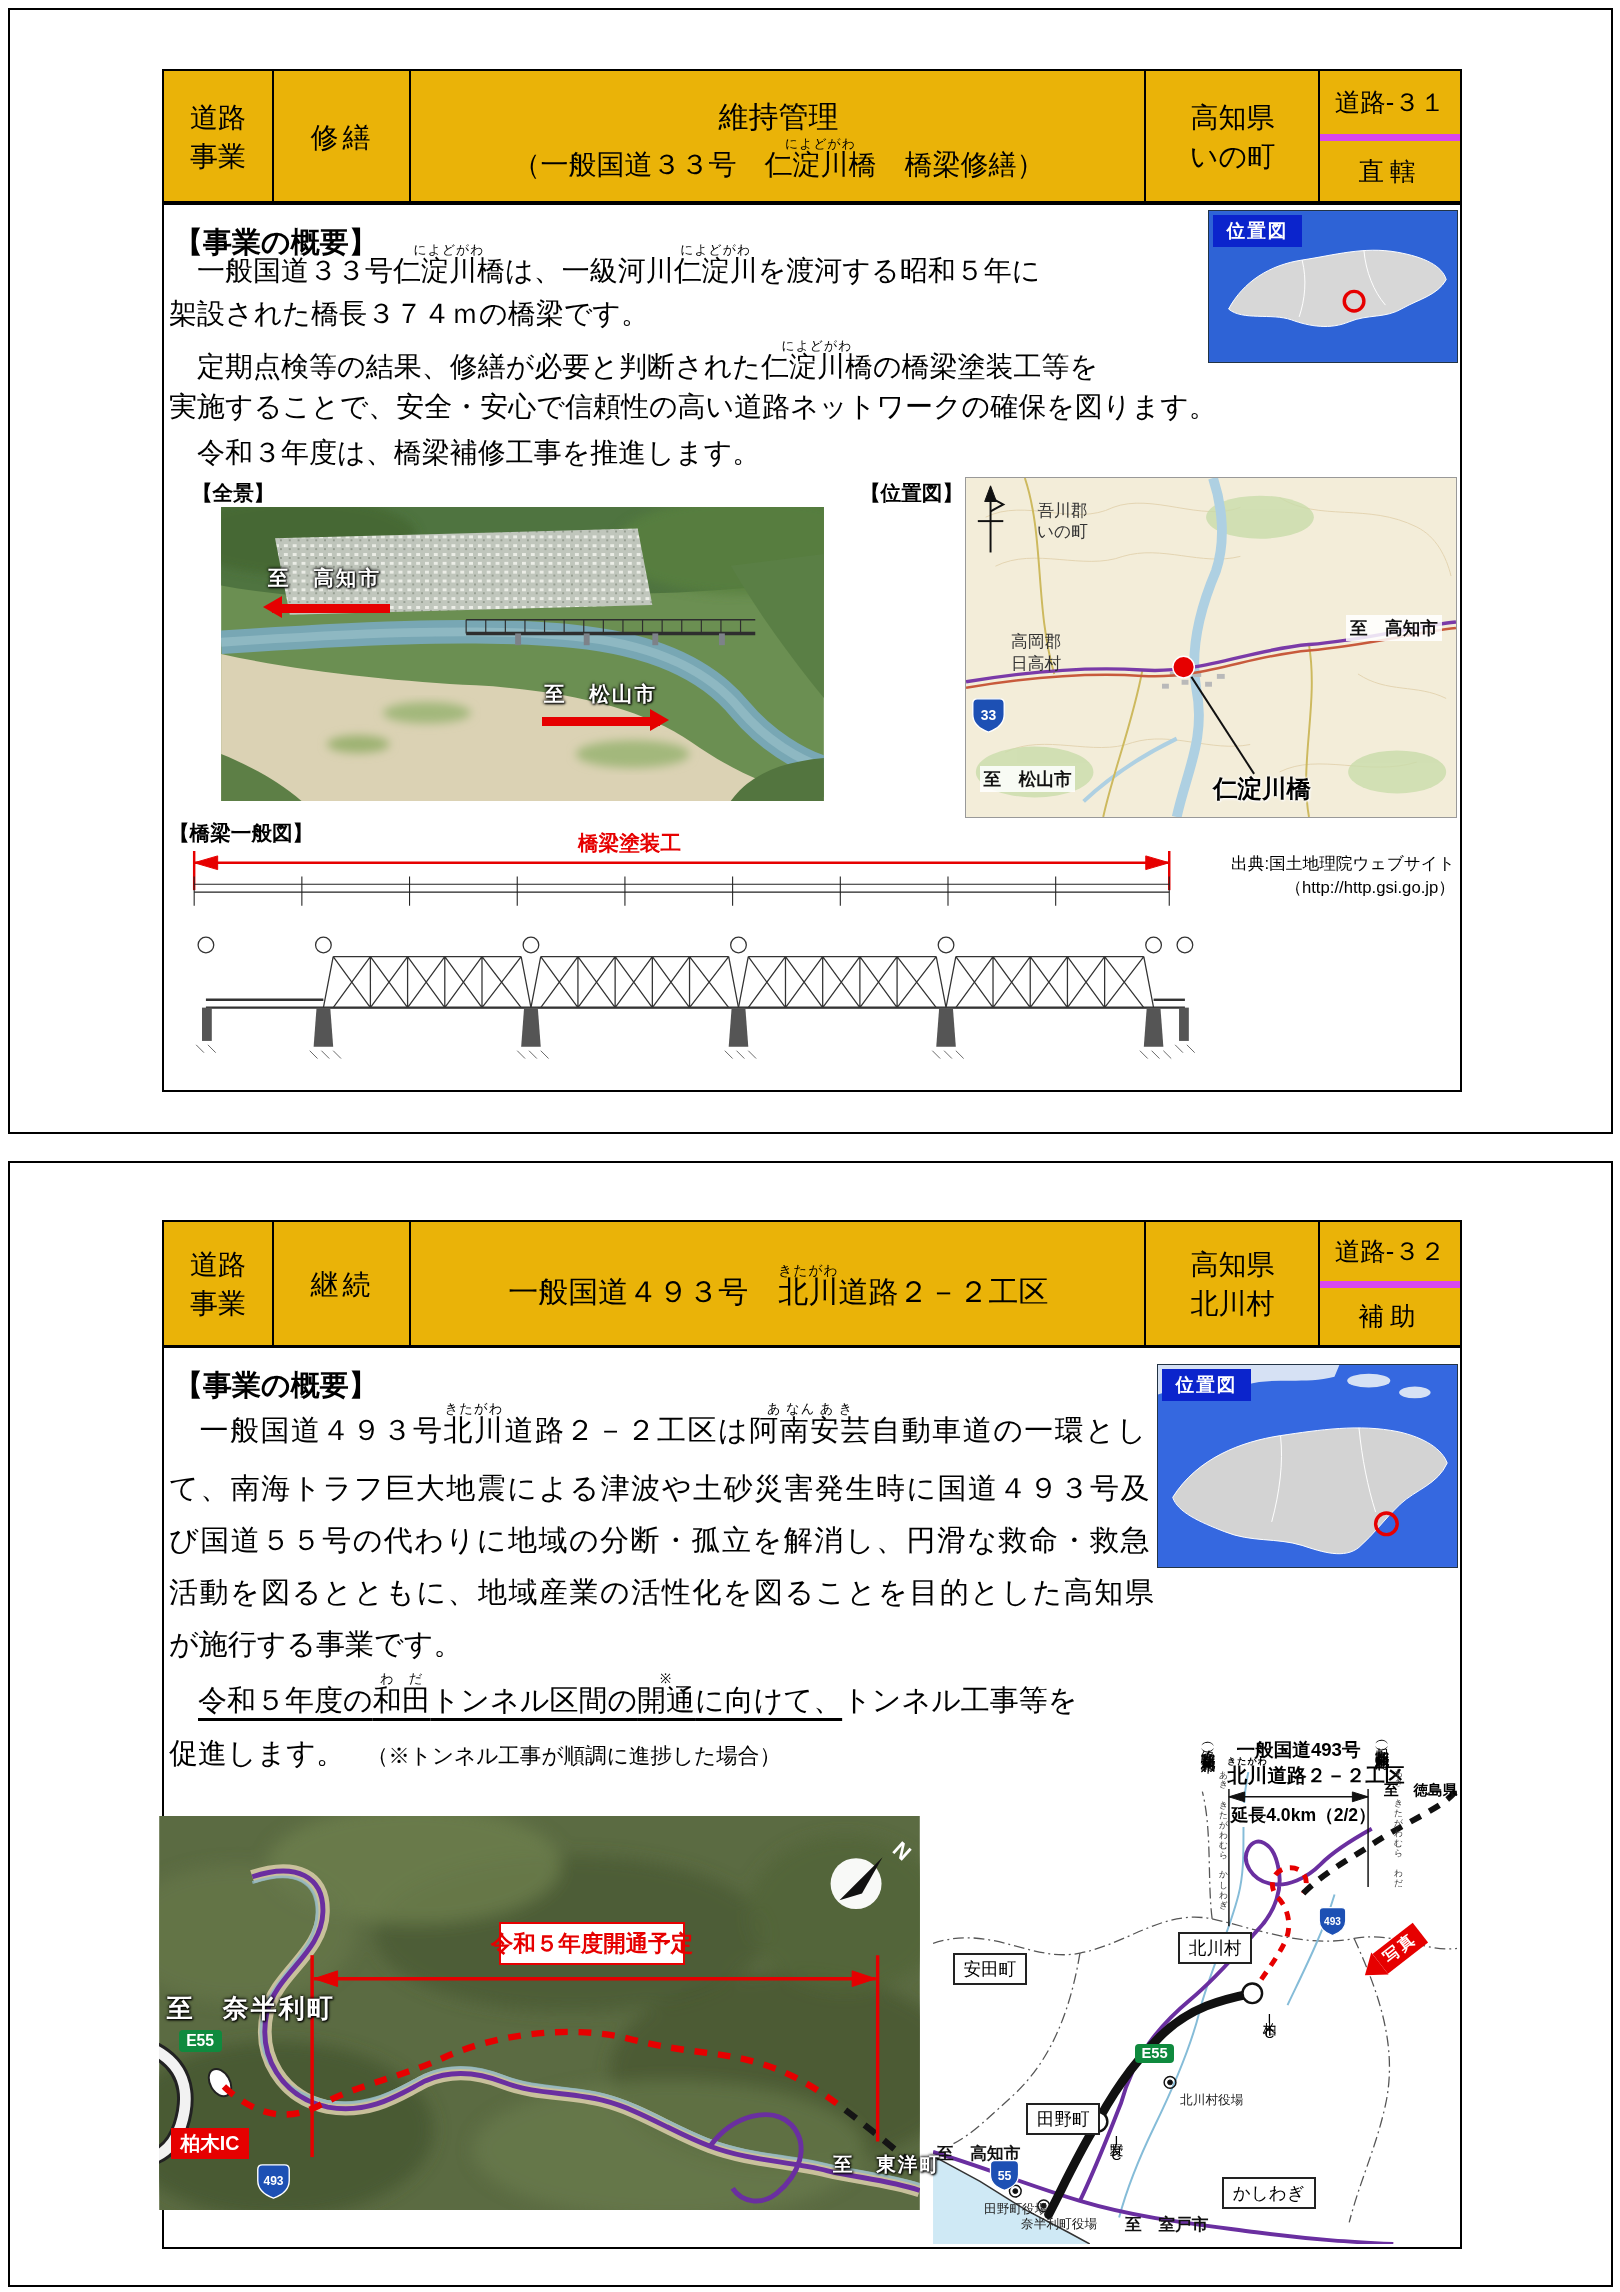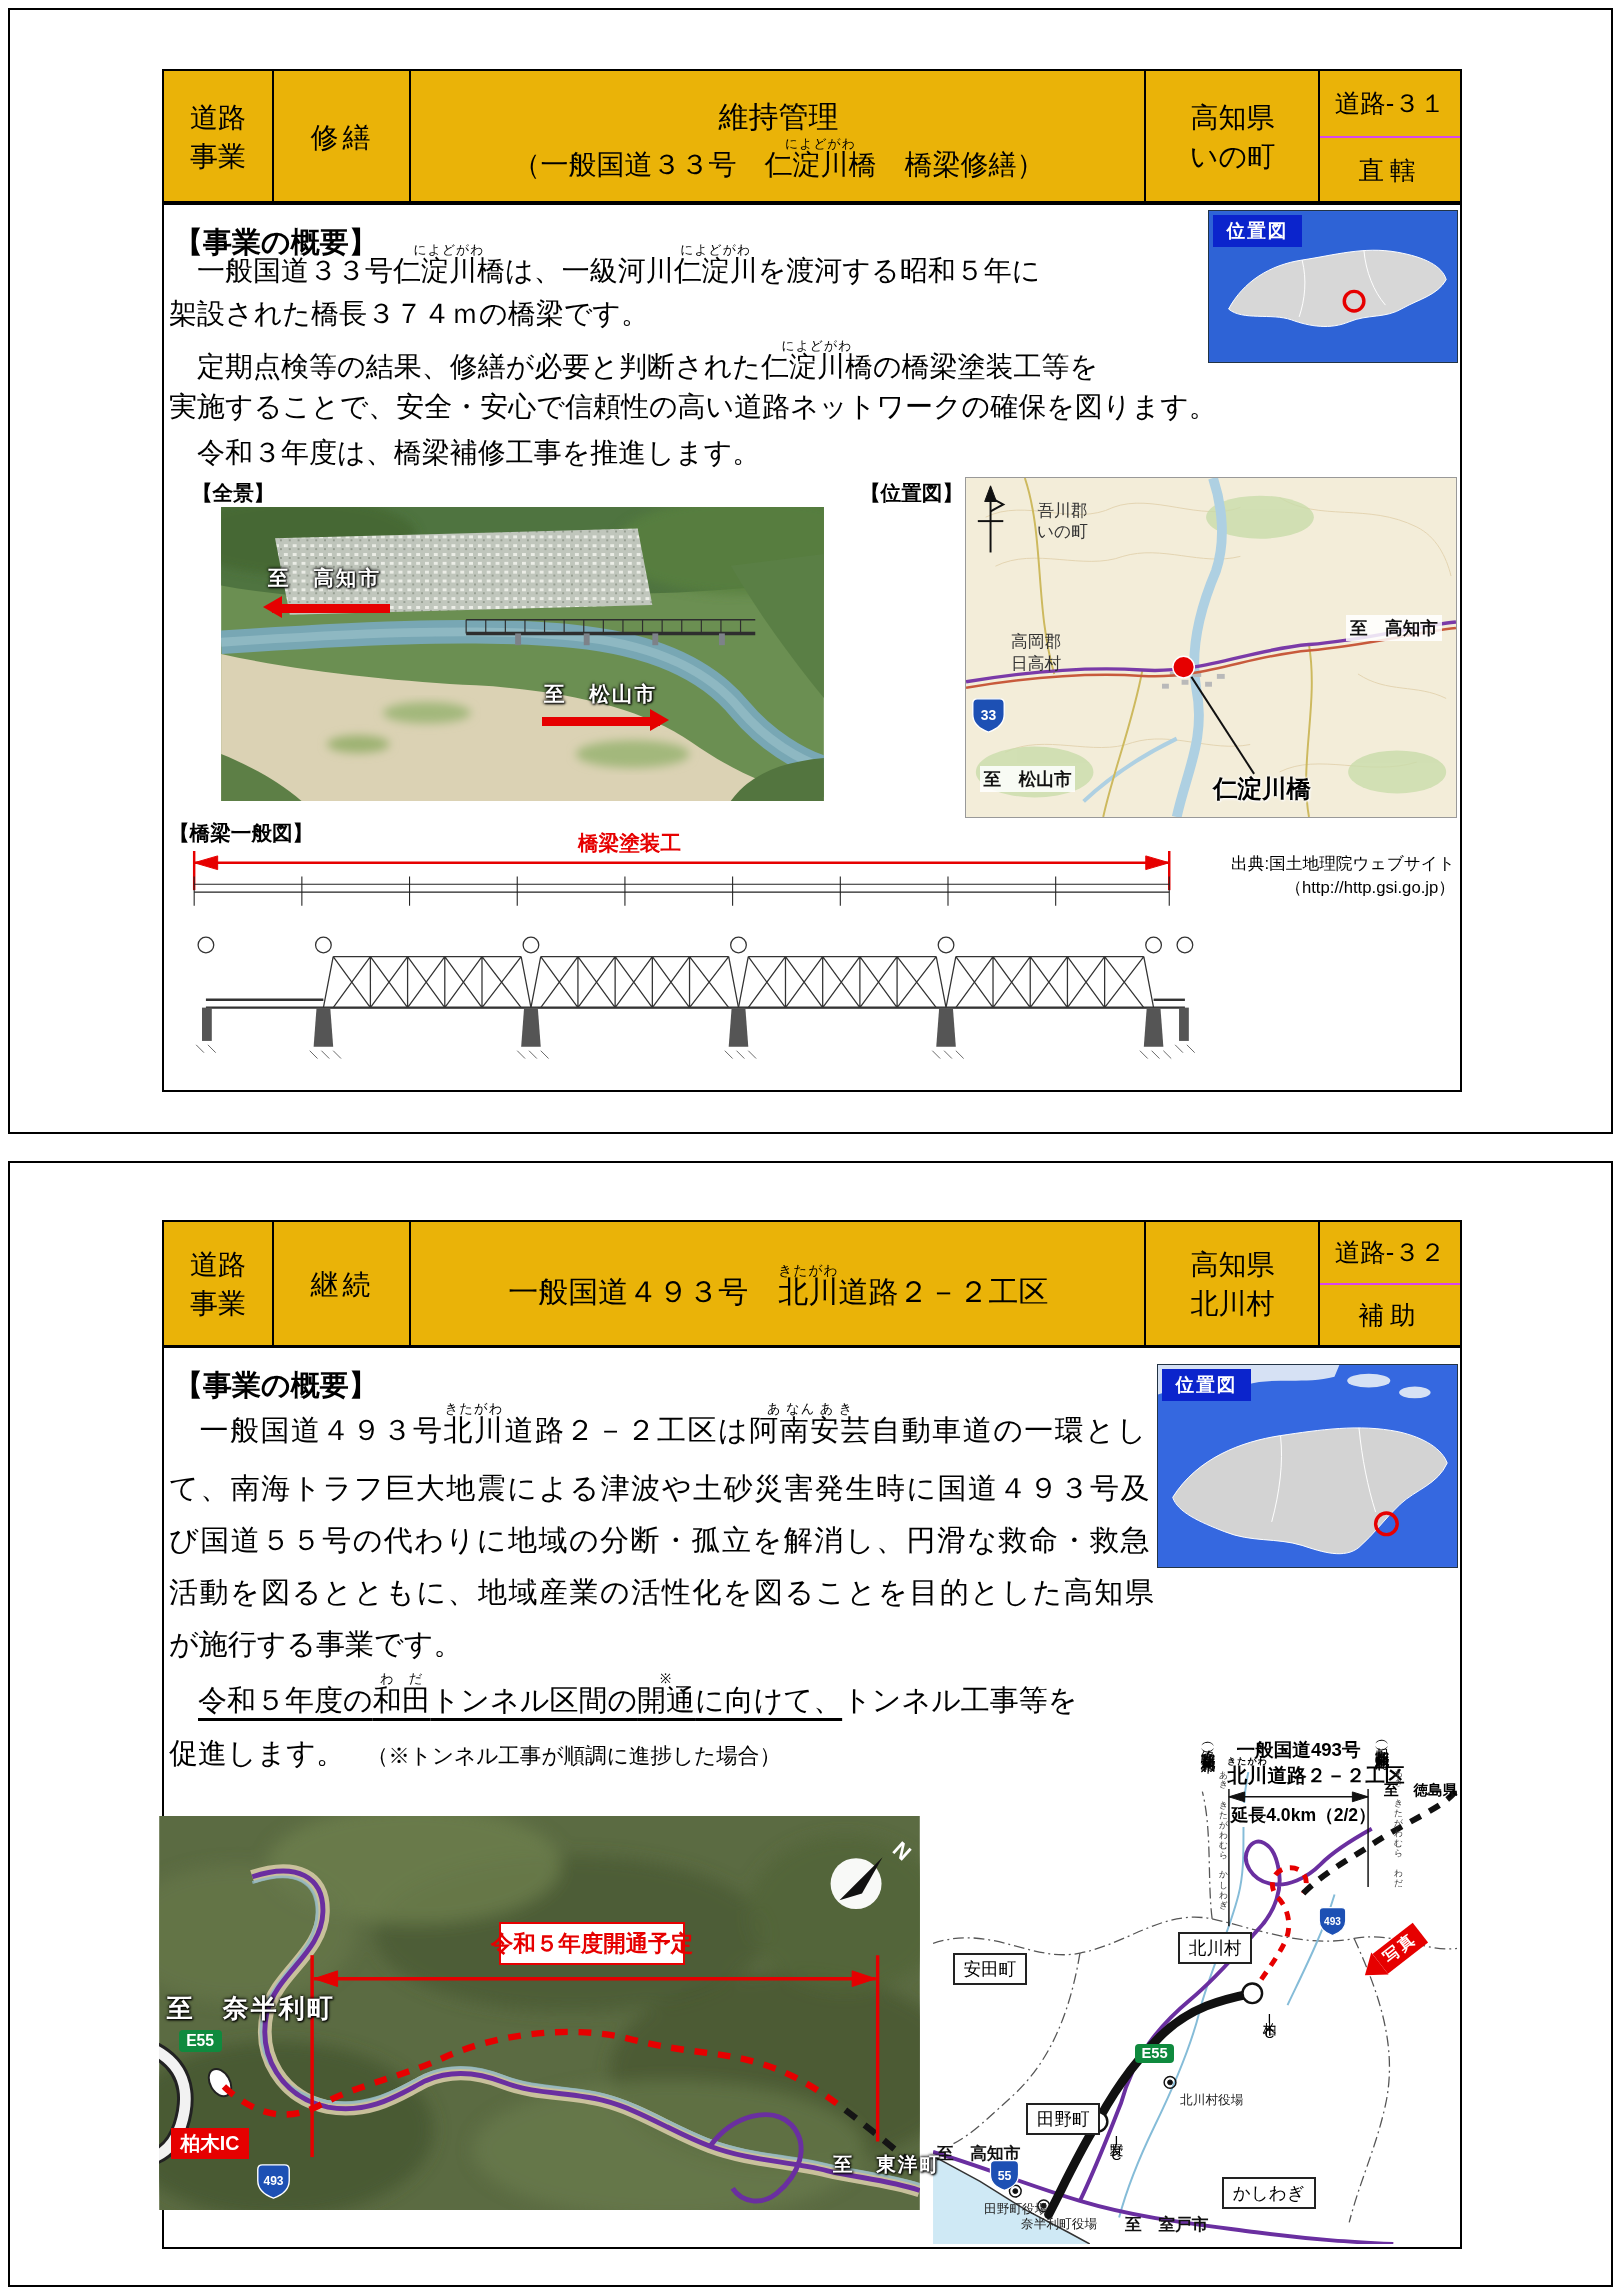--- a/index.html
+++ b/index.html
@@ -6,21 +6,21 @@
   #root{position:relative;width:1620px;height:2293px;background:#fff;color:#000;
         font-family:"Liberation Sans","DejaVu Sans",sans-serif;overflow:hidden;}
   .abs{position:absolute;}
   .pageb{position:absolute;border:2px solid #000;}
   .box{position:absolute;border:2.9px solid #000;}
   .htable{position:absolute;border:2.9px solid #000;background:#eab308;}
   .cell{position:absolute;top:0;bottom:0;display:flex;flex-direction:column;justify-content:center;
         align-items:center;text-align:center;font-size:28px;line-height:39px;}
   .bl{border-left:2px solid #000;}
   .half{flex:1;display:flex;align-items:center;justify-content:center;width:100%;font-size:25.5px;}
-  .bt{border-top:2px solid #d946ef;}
+  .bt{border-top:7px solid #d946ef;}
   .t1{font-size:30px;line-height:35px;margin-top:5.9px;}
   .t2{font-size:28px;line-height:33px;margin-top:3.9px;white-space:nowrap;}
   .line{position:absolute;white-space:nowrap;font-size:28px;line-height:1.55;
         font-family:"Liberation Serif","DejaVu Serif",serif;}
   .line.s2{font-size:29px;}
   .just{letter-spacing:1.5px;}
   ruby{ruby-position:over;}
   rt{font-size:0.46em;letter-spacing:1px;text-align:center;}
   .ul{text-decoration:underline;text-decoration-thickness:2.5px;text-underline-offset:7.8px;}
   .note{font-size:21.6px;}

